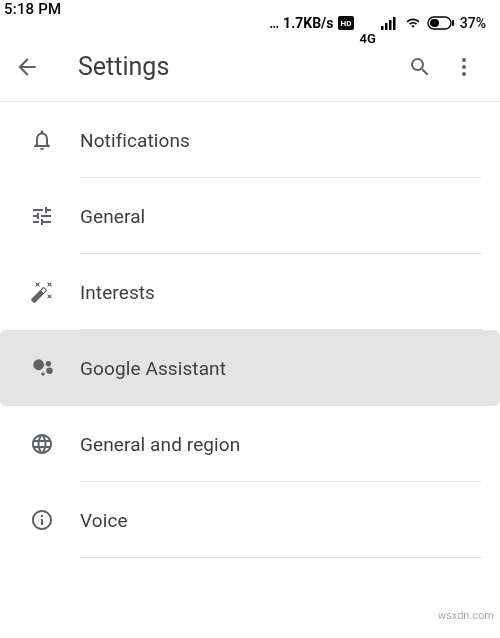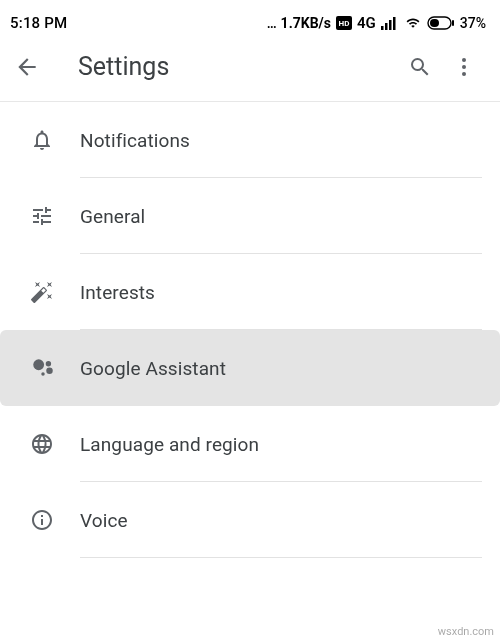--- a/index.html
+++ b/index.html
@@ -13,23 +13,23 @@
       font-family: Roboto, -apple-system, BlinkMacSystemFont, "Segoe UI", Helvetica, Arial, sans-serif;
       background: #ffffff;
       color: #202124;
       overflow: hidden;
       position: relative;
     }
     
     .status-bar {
       display: flex;
       justify-content: space-between;
-      align-items: flex-end;
+      align-items: flex-start;
       height: 32px;
-      padding: 0 14px 0 10px;
+      padding: 0 14px 0 4px;
       font-size: 15px;
       font-weight: 500;
       color: #000;
     }
     .status-left {
       letter-spacing: 0.2px;
     }
     .status-right {
       display: flex;
       align-items: center;
@@ -109,38 +109,38 @@
       position: absolute;
       bottom: 0;
       left: 80px;
       right: 18px;
       height: 1px;
       background: #e2e2e2;
     }
     .watermark {
       position: absolute;
       right: 6px;
-      bottom: 0;
+      bottom: 16px;
       font-size: 11px;
       color: rgba(0,0,0,0.35);
     }
   </style>
 </head>
 <body>
 
 <div class="status-bar">
   <div class="status-left">5:18 PM</div>
   <div class="status-right">
     <span class="dots">…</span>
     <span class="kb">1.7KB/s</span>
     <svg width="16" height="14" viewBox="0 0 16 14">
       <rect x="0" y="0" width="16" height="14" rx="2" fill="#000"></rect>
       <text x="8" y="10" font-size="8" fill="#fff" text-anchor="middle" font-weight="700">HD</text>
     </svg>
-    <span style="font-size:15px;font-weight:600;">4G</span>
+    <span style="font-size:13px;font-weight:600;margin-top:31px;">4G</span>
     <svg width="18" height="14" viewBox="0 0 18 14">
       <rect x="0" y="10" width="2.5" height="4" fill="#000"></rect>
       <rect x="4" y="7" width="2.5" height="7" fill="#000"></rect>
       <rect x="8" y="4" width="2.5" height="10" fill="#000"></rect>
       <rect x="12" y="1" width="2.5" height="13" fill="#000"></rect>
     </svg>
     <svg width="18" height="14" viewBox="0 0 24 24">
       <path fill="#000" d="M1 9l2 2c4.97-4.97 13.03-4.97 18 0l2-2C16.93 2.93 7.07 2.93 1 9zm8 8l3 3 3-3c-1.66-1.66-4.34-1.66-6 0zm-4-4l2 2c2.76-2.76 7.24-2.76 10 0l2-2C15.14 9.14 8.86 9.14 5 13z"></path>
     </svg>
     <svg width="28" height="14" viewBox="0 0 28 14">
@@ -218,21 +218,21 @@
 
   </div>
 
 
   <div class="row">
     <div class="icon-slot">
       <svg width="24" height="24" viewBox="0 0 24 24">
         <path fill="#5f6368" d="M11.99 2C6.47 2 2 6.48 2 12s4.47 10 9.99 10C17.52 22 22 17.52 22 12S17.52 2 11.99 2zm6.93 6h-2.95a15.65 15.65 0 00-1.38-3.56A8.03 8.03 0 0118.92 8zM12 4.04c.83 1.2 1.48 2.53 1.91 3.96h-3.82c.43-1.43 1.08-2.76 1.91-3.96zM4.26 14C4.1 13.36 4 12.69 4 12s.1-1.36.26-2h3.38c-.08.66-.14 1.32-.14 2s.06 1.34.14 2H4.26zm.82 2h2.95c.32 1.25.78 2.45 1.38 3.56A7.987 7.987 0 015.08 16zm2.95-8H5.08a7.987 7.987 0 014.33-3.56A15.65 15.65 0 008.03 8zM12 19.96c-.83-1.2-1.48-2.53-1.91-3.96h3.82c-.43 1.43-1.08 2.76-1.91 3.96zM14.34 14H9.66c-.09-.66-.16-1.32-.16-2s.07-1.35.16-2h4.68c.9.65.16 1.32.16 2s-.07 1.34-.16 2zm.25 5.56c.6-1.11 1.06-2.31 1.38-3.56h2.95a8.03 8.03 0 01-4.33 3.56zM16.36 14c.08-.66.14-1.32.14-2s-.06-1.34-.14-2h3.38c.16.64.26 1.31.26 2s-.1 1.36-.26 2h-3.38z"></path>
       </svg>
     </div>
-    <div class="label">Language and region</div>
+    <div class="label">General and region</div>
     <div class="row-divider"></div>
   </div>
 
   <div class="row">
     <div class="icon-slot">
       <svg width="24" height="24" viewBox="0 0 24 24">
         <path fill="#5f6368" d="M11 7h2v2h-2zm0 4h2v6h-2zm1-9C6.48 2 2 6.48 2 12s4.48 10 10 10 10-4.48 10-10S17.52 2 12 2zm0 18c-4.41 0-8-3.59-8-8s3.59-8 8-8 8 3.59 8 8-3.59 8-8 8z"></path>
       </svg>
     </div>
     <div class="label">Voice</div>

